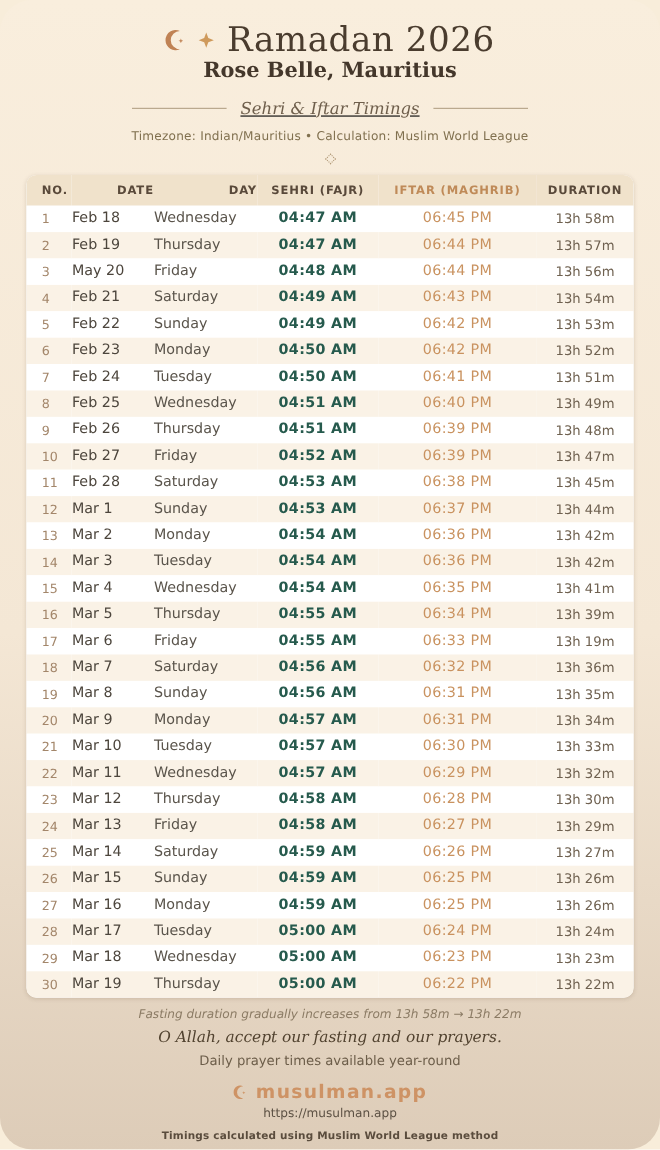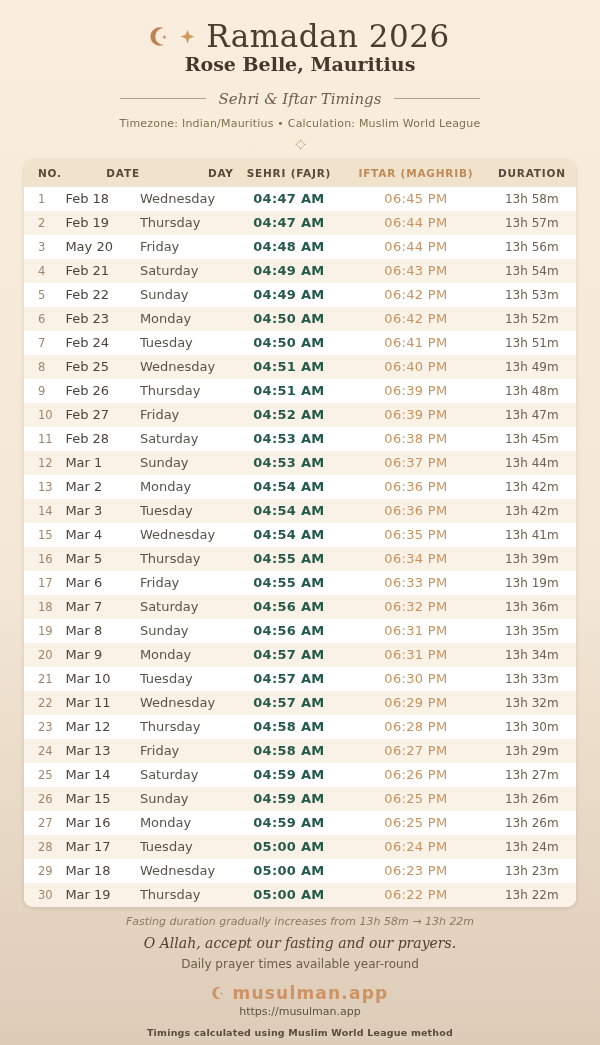--- a/index.html
+++ b/index.html
@@ -4,36 +4,37 @@
 <style>
   * { margin:0; padding:0; box-sizing:border-box; }
   html,body { width:600px; }
   body {
     font-family:"DejaVu Sans","Liberation Sans",sans-serif;
     background:#f8edda;
   }
   .page {
     width:600px; height:1045px; overflow:hidden;
     background:linear-gradient(180deg,#f9eedd 0%,#f4e7d5 55%,#ddccb8 100%);
+    border-radius:29px;
   }
   
   .hdr { text-align:center; padding-top:20px; }
   .title-row { display:flex; align-items:center; justify-content:center; gap:9px; }
   .crescent-svg { width:21px; height:21px; }
   .sparkle-svg { width:15px; height:15px; margin-right:2px; }
   .title {
     font-family:"DejaVu Serif","Liberation Serif",serif;
     font-size:31px; color:#4a3c2e; letter-spacing:.5px; line-height:1.05;
   }
   .location {
     font-family:"DejaVu Serif","Liberation Serif",serif;
     font-size:19px; font-weight:bold; color:#44372b; margin-top:0px;
   }
   .divider { display:flex; align-items:center; justify-content:flex-start; gap:13px;
-    width:360px; margin:15px auto 9px; }
+    width:360px; margin:15px auto 9px;text-decoration:underline; }
   .divider .line { flex:1; height:1px; background:#b3a186; }
   .divider .divider-text {
     font-family:"DejaVu Serif","Liberation Serif",serif;
     font-style:italic; font-size:15px; color:#6e5e4b; white-space:nowrap;
   }
   .meta { font-size:11px; color:#80704f; letter-spacing:.2px; }
   .ornament { width:7px; height:7px; border:1px dotted #b29a78;
     transform:rotate(45deg); margin:11px auto 0; }
   
   .card { margin:11px 24px 0; border-radius:9px; overflow:hidden;

